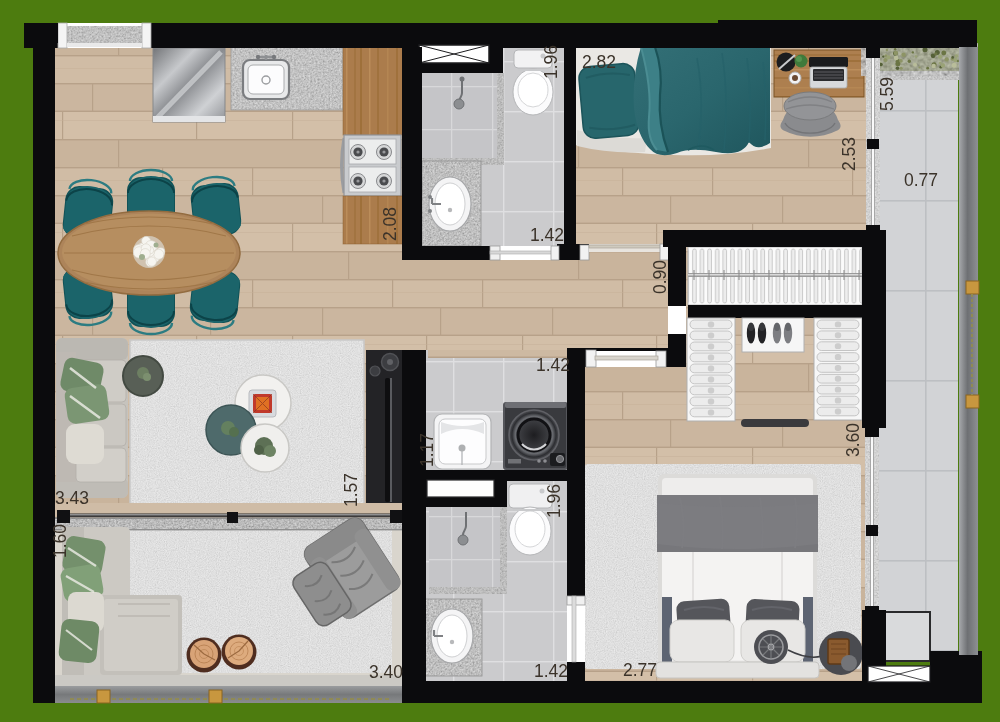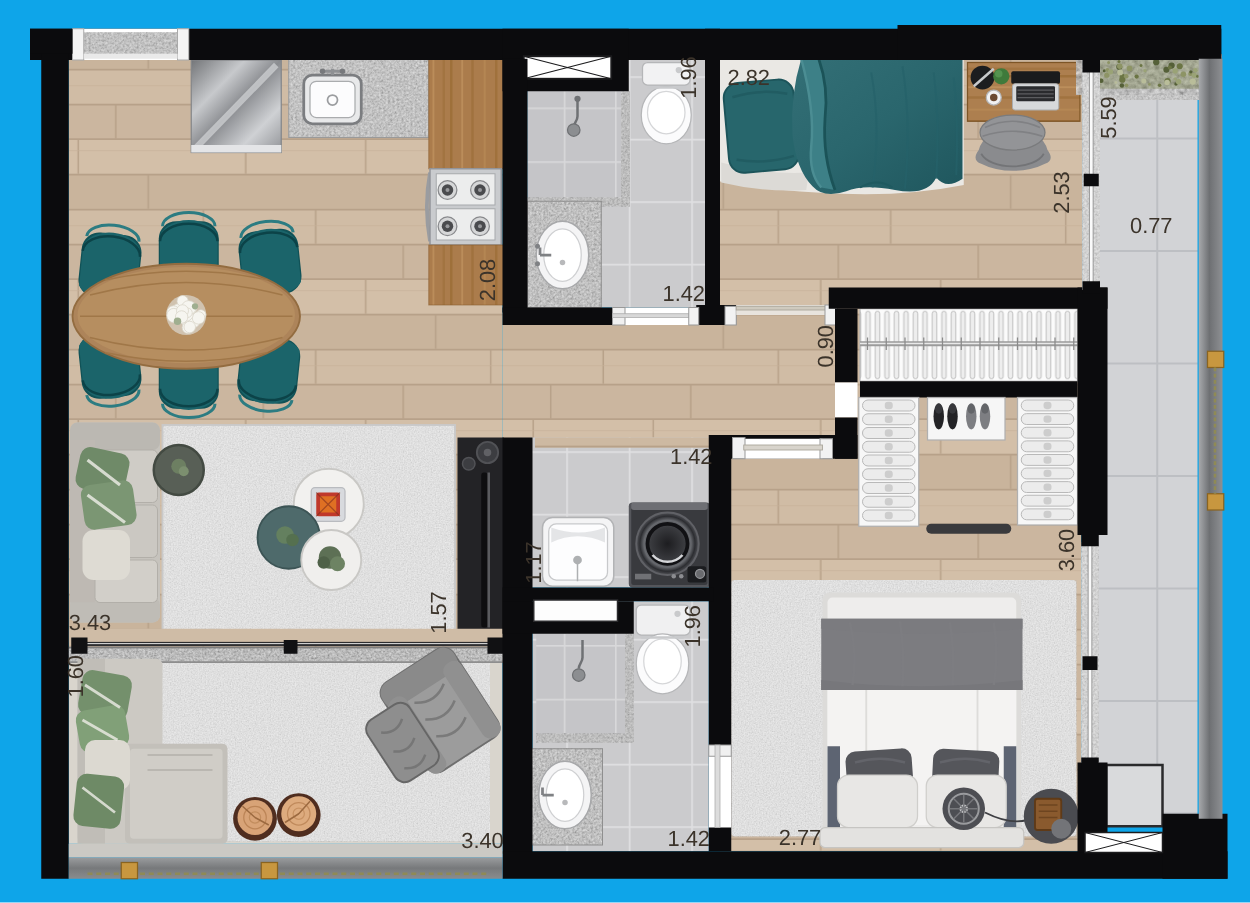--- a/index.html
+++ b/index.html
@@ -1,17 +1,17 @@
 <!DOCTYPE html>
 <html><head><meta charset="utf-8"><title>Floorplan</title>
 <style>
 html,body{margin:0;padding:0;background:#ffffff;font-family:"Liberation Sans",sans-serif;}
 </style></head>
 <body>
-<div style="position:relative;width:1000px;height:722px;background:#0ea5e9;overflow:hidden">
+<div style="position:relative;width:1000px;height:722px;background:#4d7c0f;overflow:hidden">
 <svg width="1000" height="722" viewBox="0 0 1000 722" style="position:absolute;left:0;top:0">
 
 <defs>
 <pattern id="wood" width="230" height="112" patternUnits="userSpaceOnUse">
   <rect width="230" height="112" fill="#cdb9a2"></rect>
   <rect y="0" width="230" height="27" fill="#d3bfa8"></rect>
   <rect y="28" width="230" height="27" fill="#c9b49c"></rect>
   <rect y="56" width="230" height="27" fill="#d0bca5"></rect>
   <rect y="84" width="230" height="27" fill="#cbb69f"></rect>
   <rect x="0" y="27" width="230" height="1.4" fill="#b7a189"></rect>

